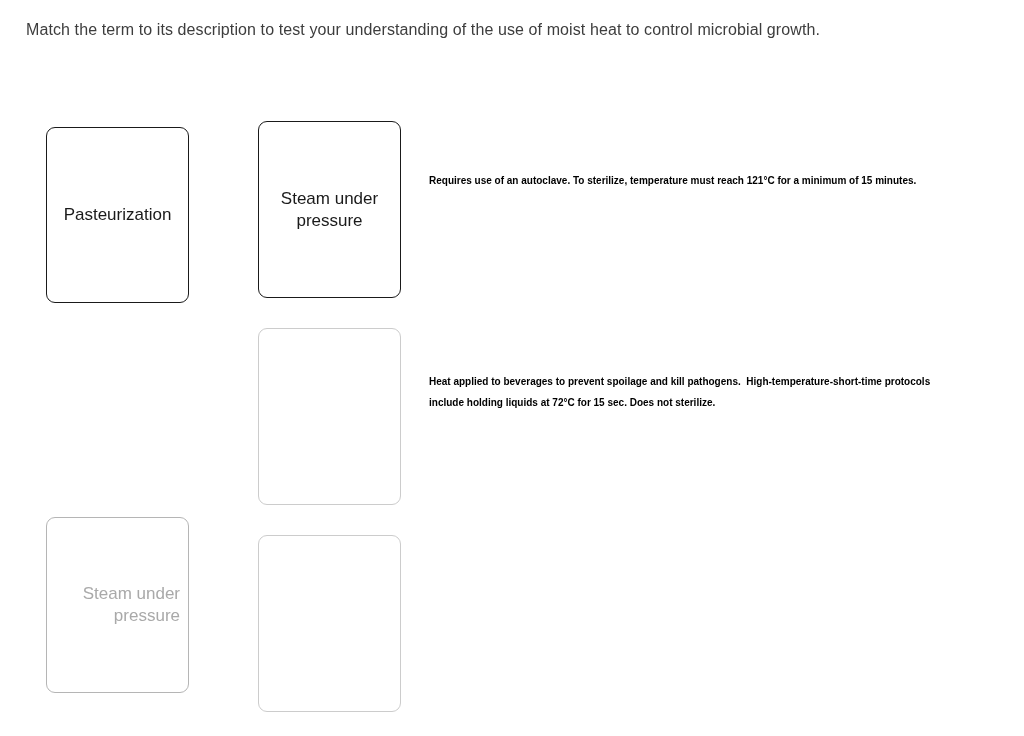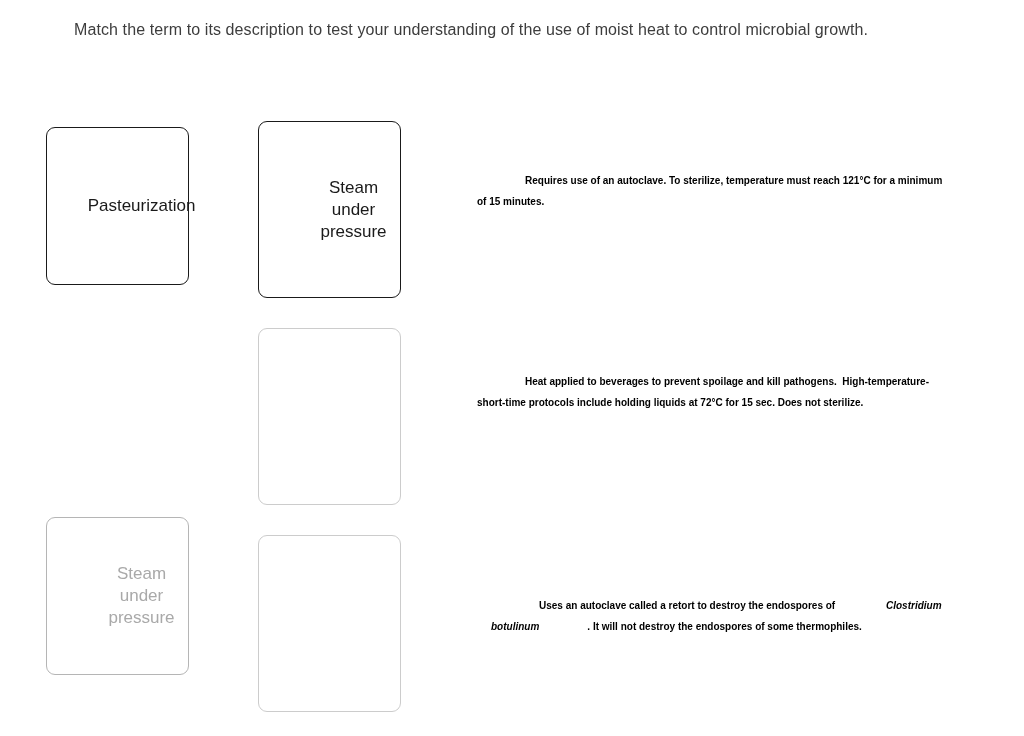--- a/index.html
+++ b/index.html
@@ -1,15 +1,15 @@
 <!DOCTYPE html>
 <html><head>
 <meta charset="utf-8">
 <style>
-  * { box-sizing: border-box; padding-left: 48px; }
+  * { box-sizing: border-box; }
   html, body {
     margin: 0;
     padding: 0;
     background: #ffffff;
   }
   .stage {
     position: relative;
     width: 1024px;
     height: 736px;
     background: #ffffff;
@@ -34,24 +34,25 @@
     display: flex;
     align-items: center;
     justify-content: center;
     text-align: center;
     padding: 8px;
     font-size: 17px;
     line-height: 22px;
   }
   .term-card {
     left: 46px;
-    height: 158px;
+    height: 176px;
     border: 1.5px solid #1a1a1a;
     color: #1a1a1a;
     cursor: grab;
+    text-align: right;
   }
   .term-card.disabled {
     border: 1.5px solid #b5b5b5;
     color: #a9a9a9;
     cursor: default;
   }
   .dropzone {
     left: 258px;
     height: 177px;
   }
@@ -107,17 +108,14 @@
   <div class="desc desc-row2">
     <span>Heat applied to beverages to prevent spoilage and kill pathogens.  High-temperature-short-time protocols include holding liquids at 72°C for 15 sec. Does not sterilize.</span><span class="italic"></span><span></span>
   </div>
 
   <div class="card term-card disabled term-row3">
     <span>Steam under pressure</span>
   </div>
   <div class="card dropzone empty zone-row3">
     <span></span>
   </div>
-  <div class="desc desc-row3">
-    <span>Uses an autoclave called a retort to destroy the endospores of </span><span class="italic">Clostridium botulinum</span><span>. It will not destroy the endospores of some thermophiles.</span>
-  </div>
 
 </div>
 
 </body></html>

